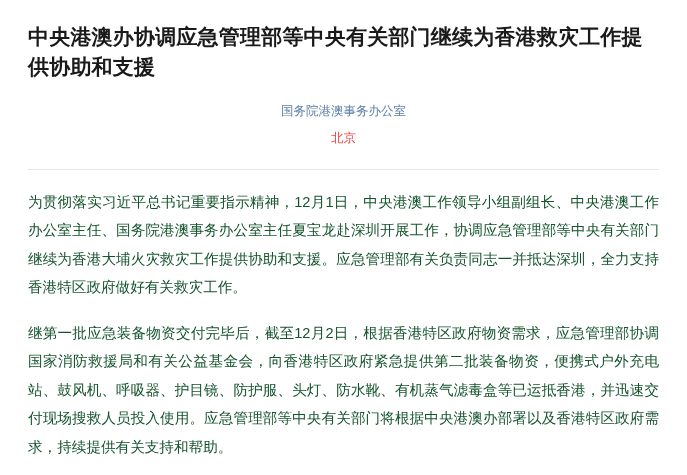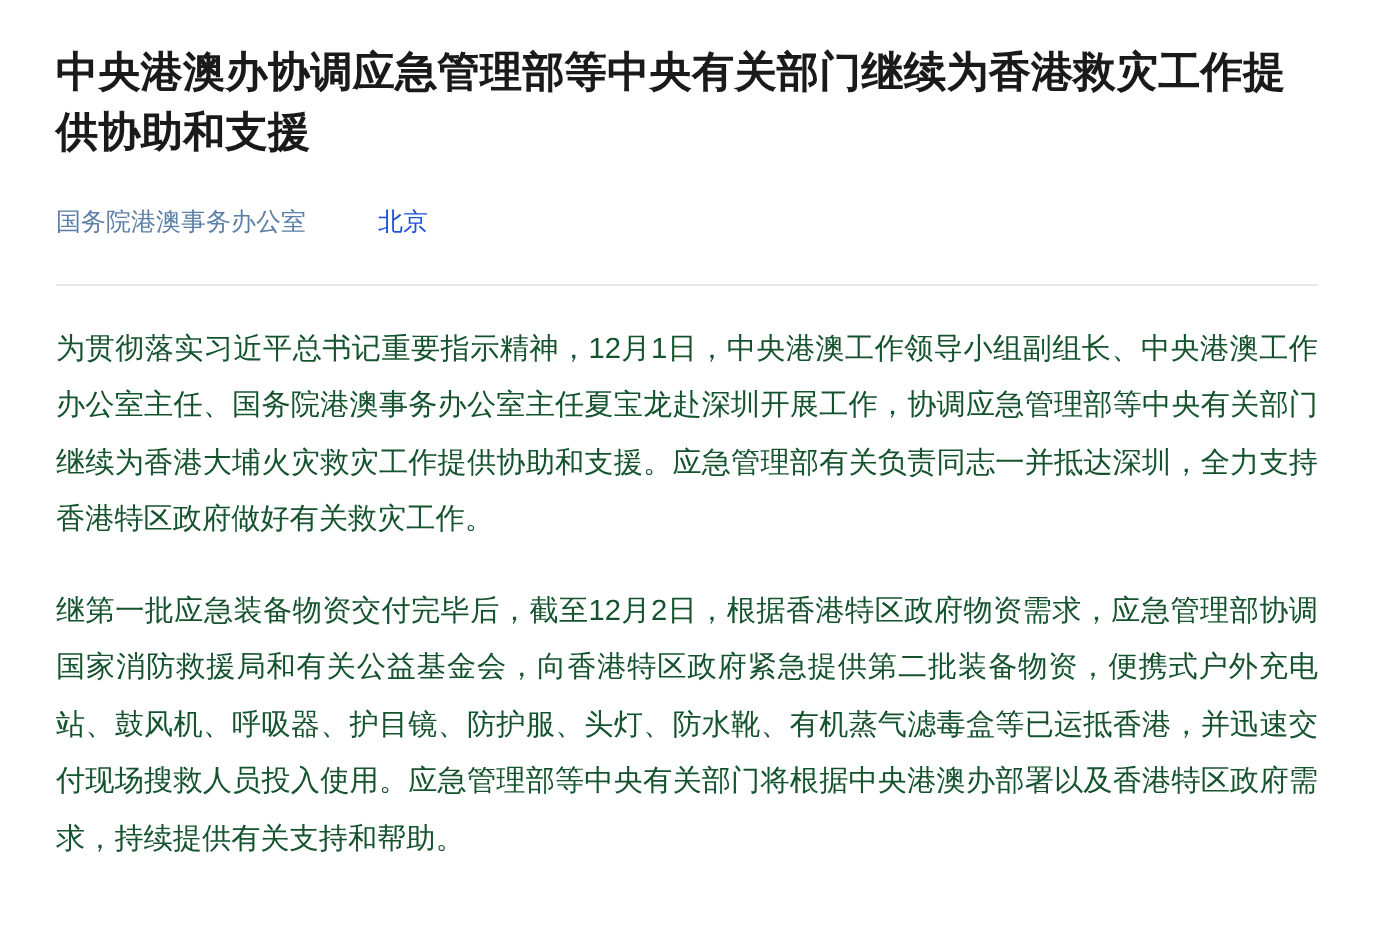--- a/index.html
+++ b/index.html
@@ -25,33 +25,34 @@
     font-size: 21px;
     font-weight: bold;
     line-height: 1.45;
     color: #1a1a1a;
     letter-spacing: 0.2px;
     margin: 0 0 20px 0;
   }
   .meta {
     display: flex;
     align-items: center;
-    gap: 36px;
+    gap: 10px;
     font-size: 12.5px;
     margin: 0 0 22px 0;
     white-space: nowrap;
+    flex-direction: column;
   }
   .meta .source {
     color: #5b7fa6;
   }
   .meta .date {
     color: #888888;
   }
   .meta .location {
-    color: #1d4ed8;
+    color: #ef4444;
   }
   .divider {
     height: 1px;
     background: #e8e8e8;
     margin: 0 0 18px 0;
   }
   .body-text p {
     font-size: 14.6px;
     line-height: 1.95;
     color: #14532d;

